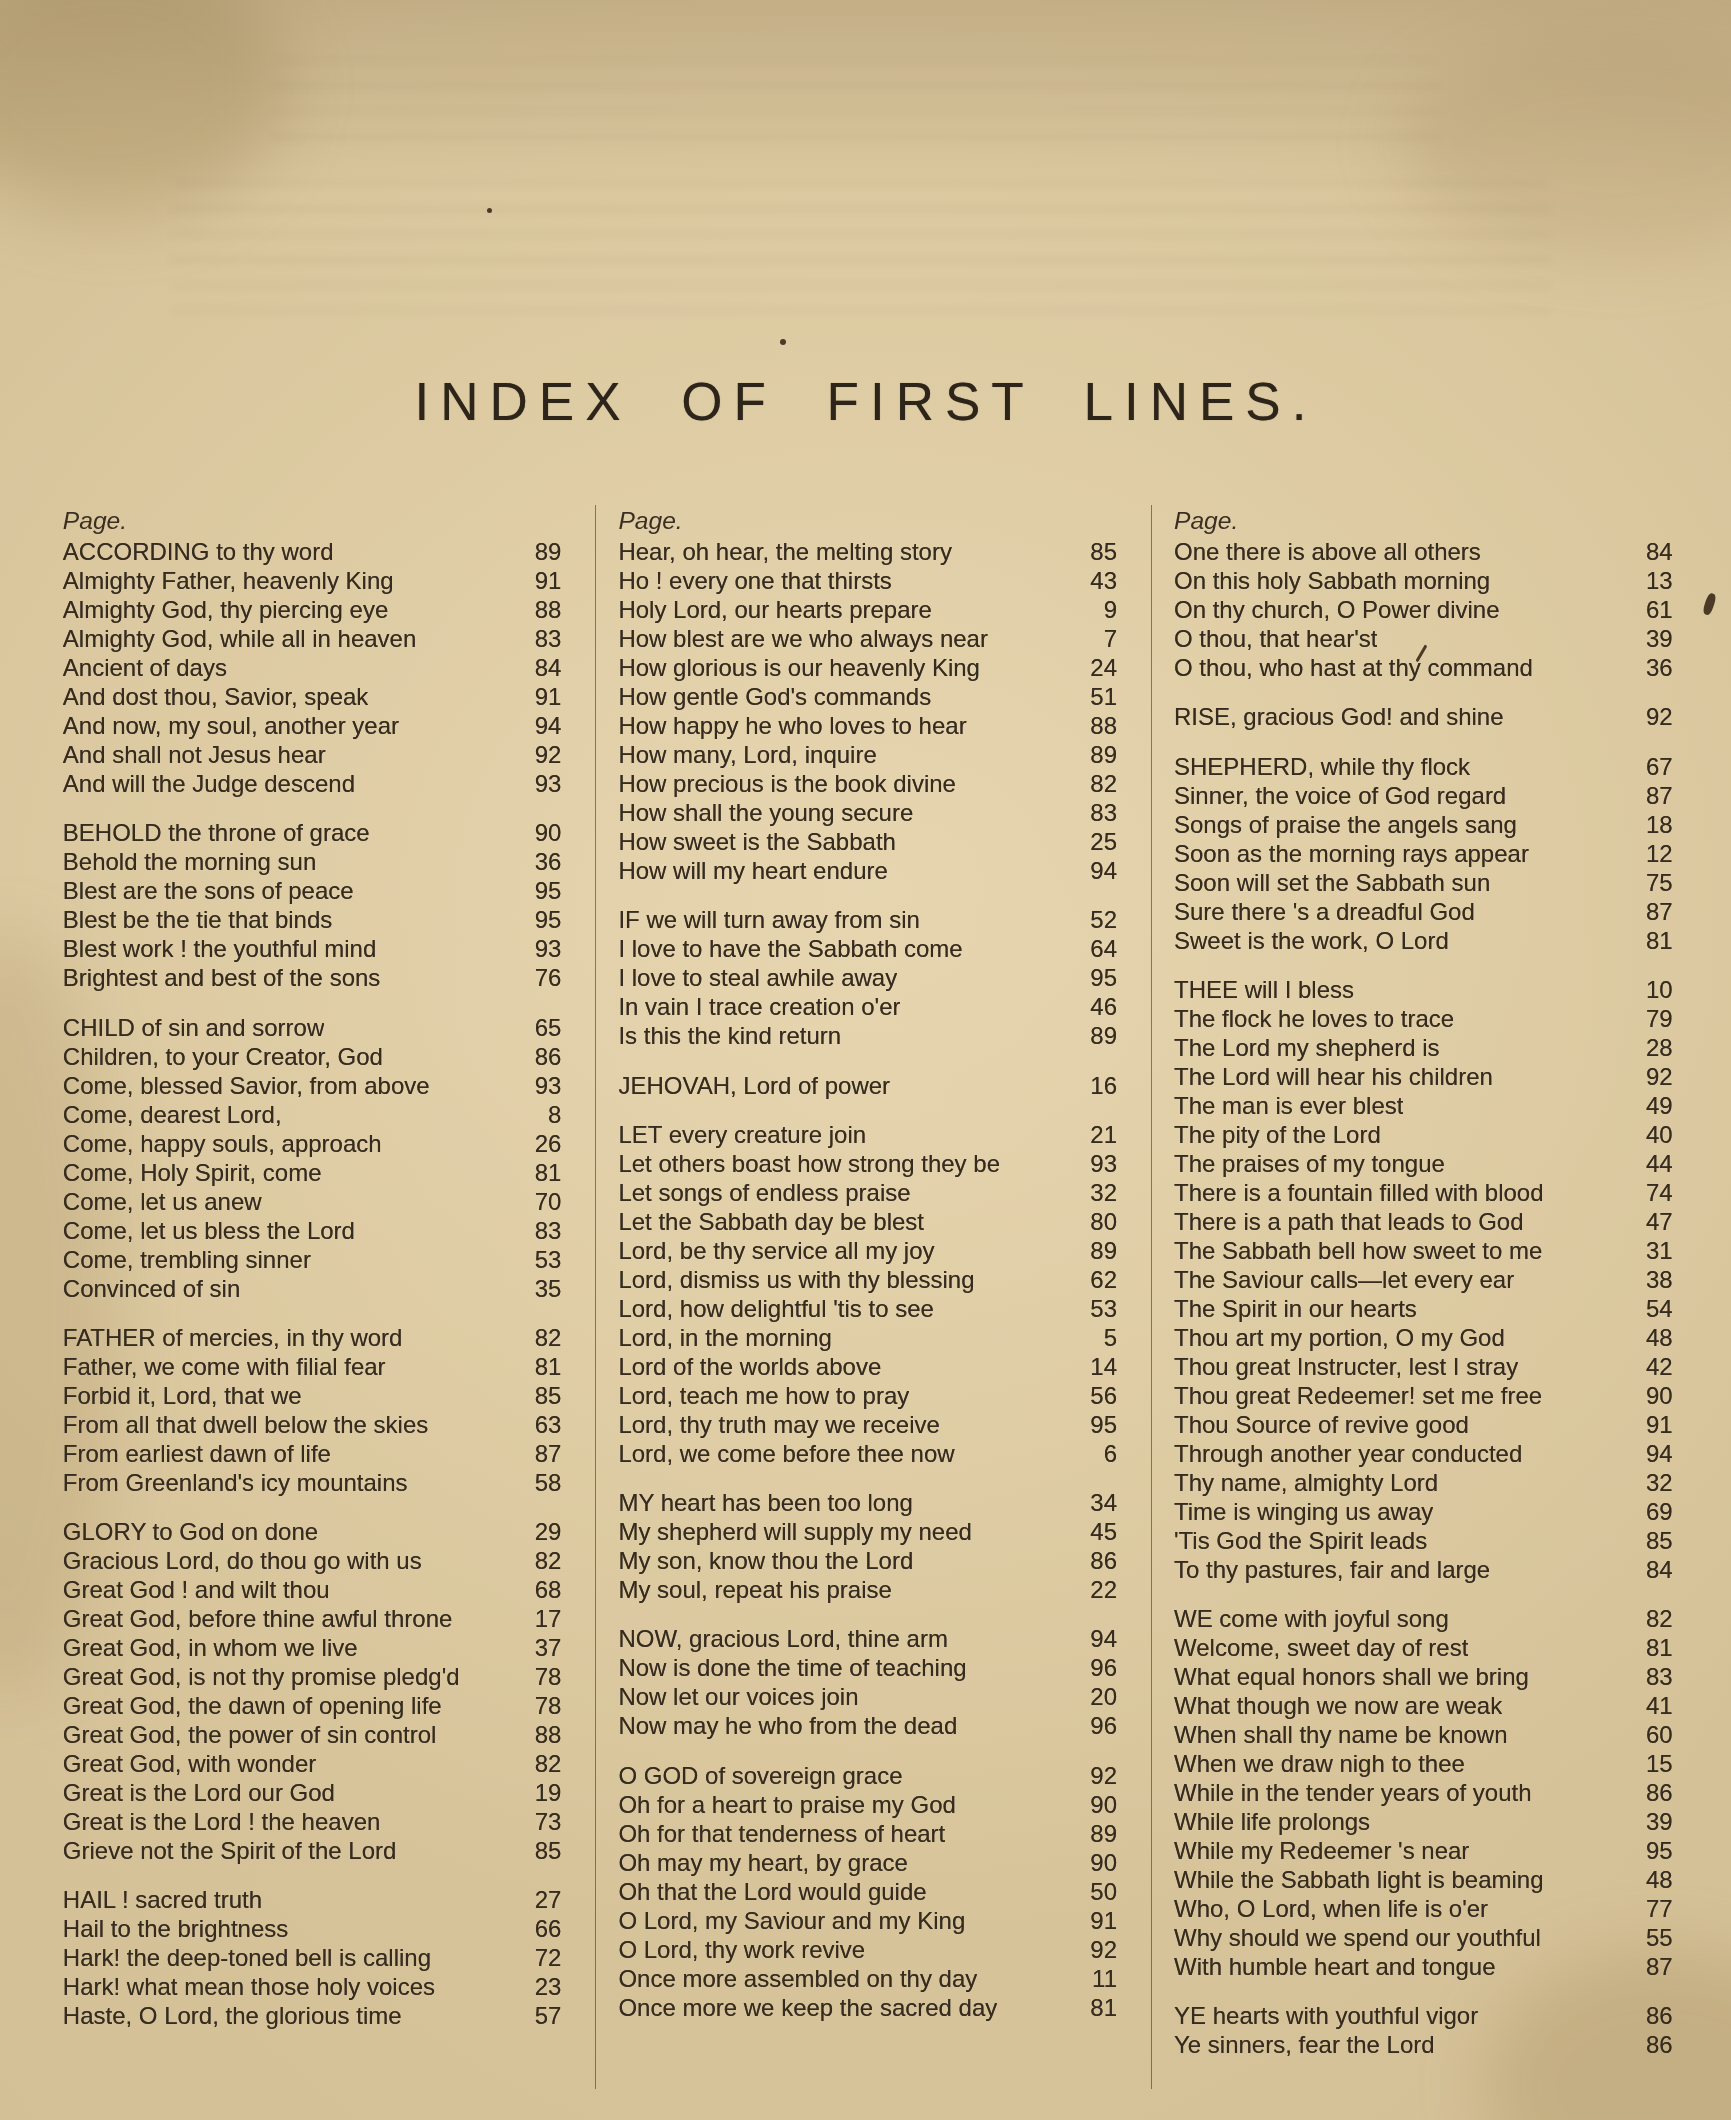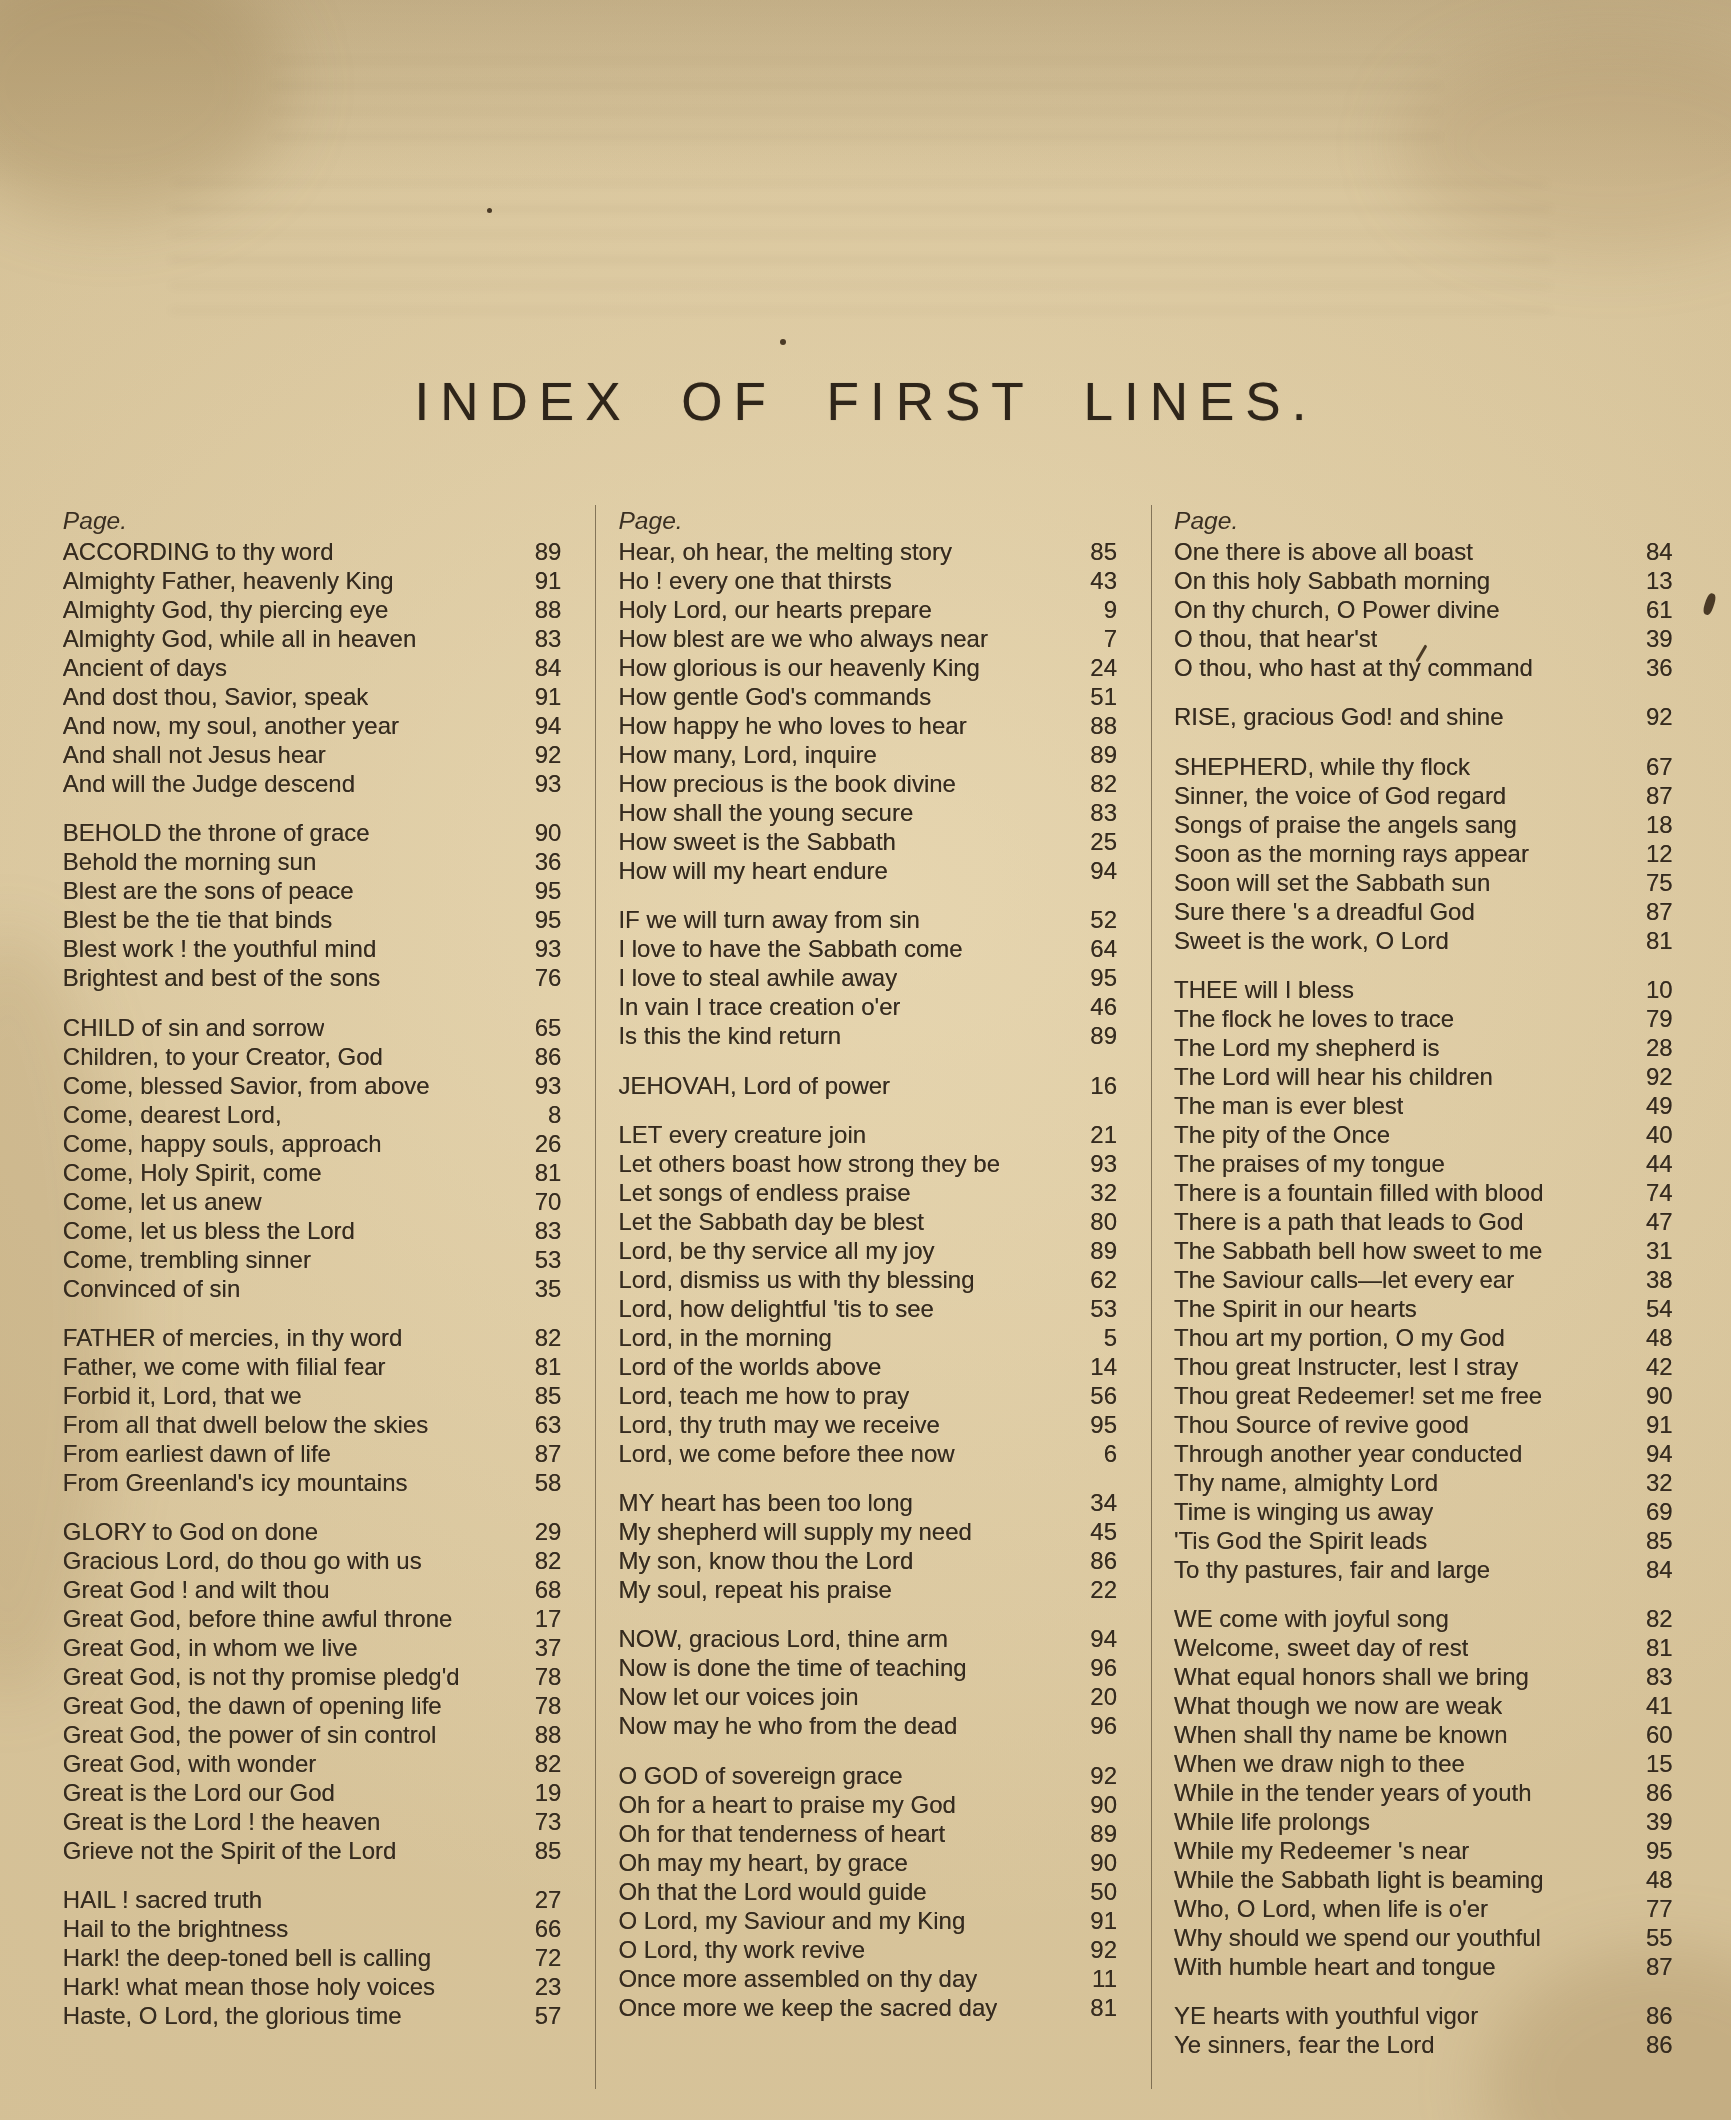--- a/index.html
+++ b/index.html
@@ -511,21 +511,21 @@
           <span class="pagenum">11</span>
         </div>
         <div class="row">
           <span class="first-line">Once more we keep the sacred day</span>
           <span class="pagenum">81</span>
         </div>
       </div>
     <div class="column">
       <div class="col-header">Page.</div>
     <div class="row">
-          <span class="first-line">One there is above all boast</span>
+          <span class="first-line">One there is above all others</span>
           <span class="pagenum">84</span>
         </div>
         <div class="row">
           <span class="first-line">On this holy Sabbath morning</span>
           <span class="pagenum">13</span>
         </div>
         <div class="row">
           <span class="first-line">On thy church, O Power divine</span>
           <span class="pagenum">61</span>
         </div>
@@ -586,21 +586,21 @@
         </div>
         <div class="row">
           <span class="first-line">The Lord will hear his children</span>
           <span class="pagenum">92</span>
         </div>
         <div class="row">
           <span class="first-line">The man is ever blest</span>
           <span class="pagenum">49</span>
         </div>
         <div class="row">
-          <span class="first-line">The pity of the Once</span>
+          <span class="first-line">The pity of the Lord</span>
           <span class="pagenum">40</span>
         </div>
         <div class="row">
           <span class="first-line">The praises of my tongue</span>
           <span class="pagenum">44</span>
         </div>
         <div class="row">
           <span class="first-line">There is a fountain filled with blood</span>
           <span class="pagenum">74</span>
         </div>

